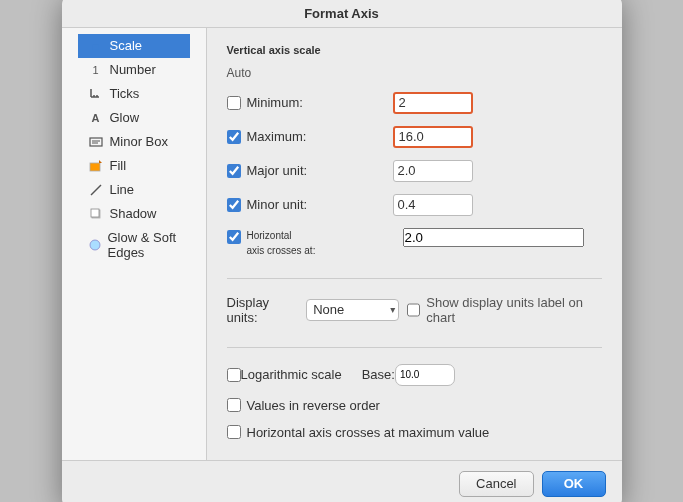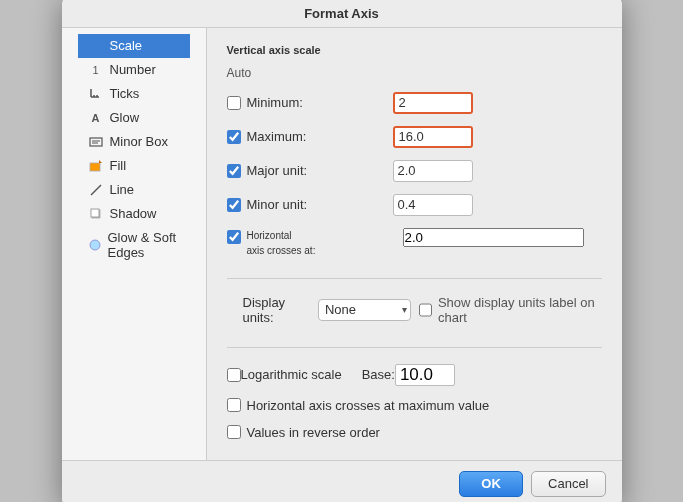--- a/index.html
+++ b/index.html
@@ -117,21 +117,20 @@
     .divider {
       border: none;
       border-top: 1px solid #ccc;
       margin: 8px 0;
     }
     .display-units-row {
       display: flex;
       align-items: center;
       gap: 8px;
       margin-bottom: 6px;
-      margin-left: 16px;
     }
     .display-units-label {
       font-size: 13px;
       color: #333;
     }
     .select-wrapper {
       position: relative;
       display: inline-flex;
       align-items: center;
     }
@@ -177,23 +176,23 @@
       align-items: center;
       gap: 0;
       font-size: 13px;
       color: #333;
       margin-bottom: 4px;
     }
     .base-input {
       width: 60px;
       height: 22px;
       border: 1px solid #bbb;
-      border-radius: 2px;
+      border-radius: 7px;
       padding: 0 4px;
-      font-size: 17px;
+      font-size: 10px;
       background: white;
     }
     .footer {
       display: flex;
       justify-content: flex-end;
       padding: 10px 16px;
       gap: 8px;
       border-top: 1px solid #ccc;
     }
     .btn {
@@ -376,27 +375,27 @@
 
       <div class="base-row">
         <input type="checkbox" class="checkbox-input" style="">
         <span>Logarithmic scale</span>
         <span style="margin-left:20px">Base:</span>
         <input type="text" class="base-input" value="10.0" style="">
       </div>
 
       <div class="checkbox-row">
         <input type="checkbox" class="checkbox-input" style="">
-        <label>Horizontal axis crosses at maximum value</label>
+        <label>Values in reverse order</label>
       </div>
 
       <div class="checkbox-row">
         <input type="checkbox" class="checkbox-input" style="">
-        <label>Values in reverse order</label>
+        <label>Horizontal axis crosses at maximum value</label>
       </div>
     </div>
   </div>
 
   <div class="footer">
+    <button class="btn btn-cancel">Cancel</button>
     <button class="btn btn-ok">OK</button>
-    <button class="btn btn-cancel">Cancel</button>
   </div>
 </div>
 
 </body></html>

